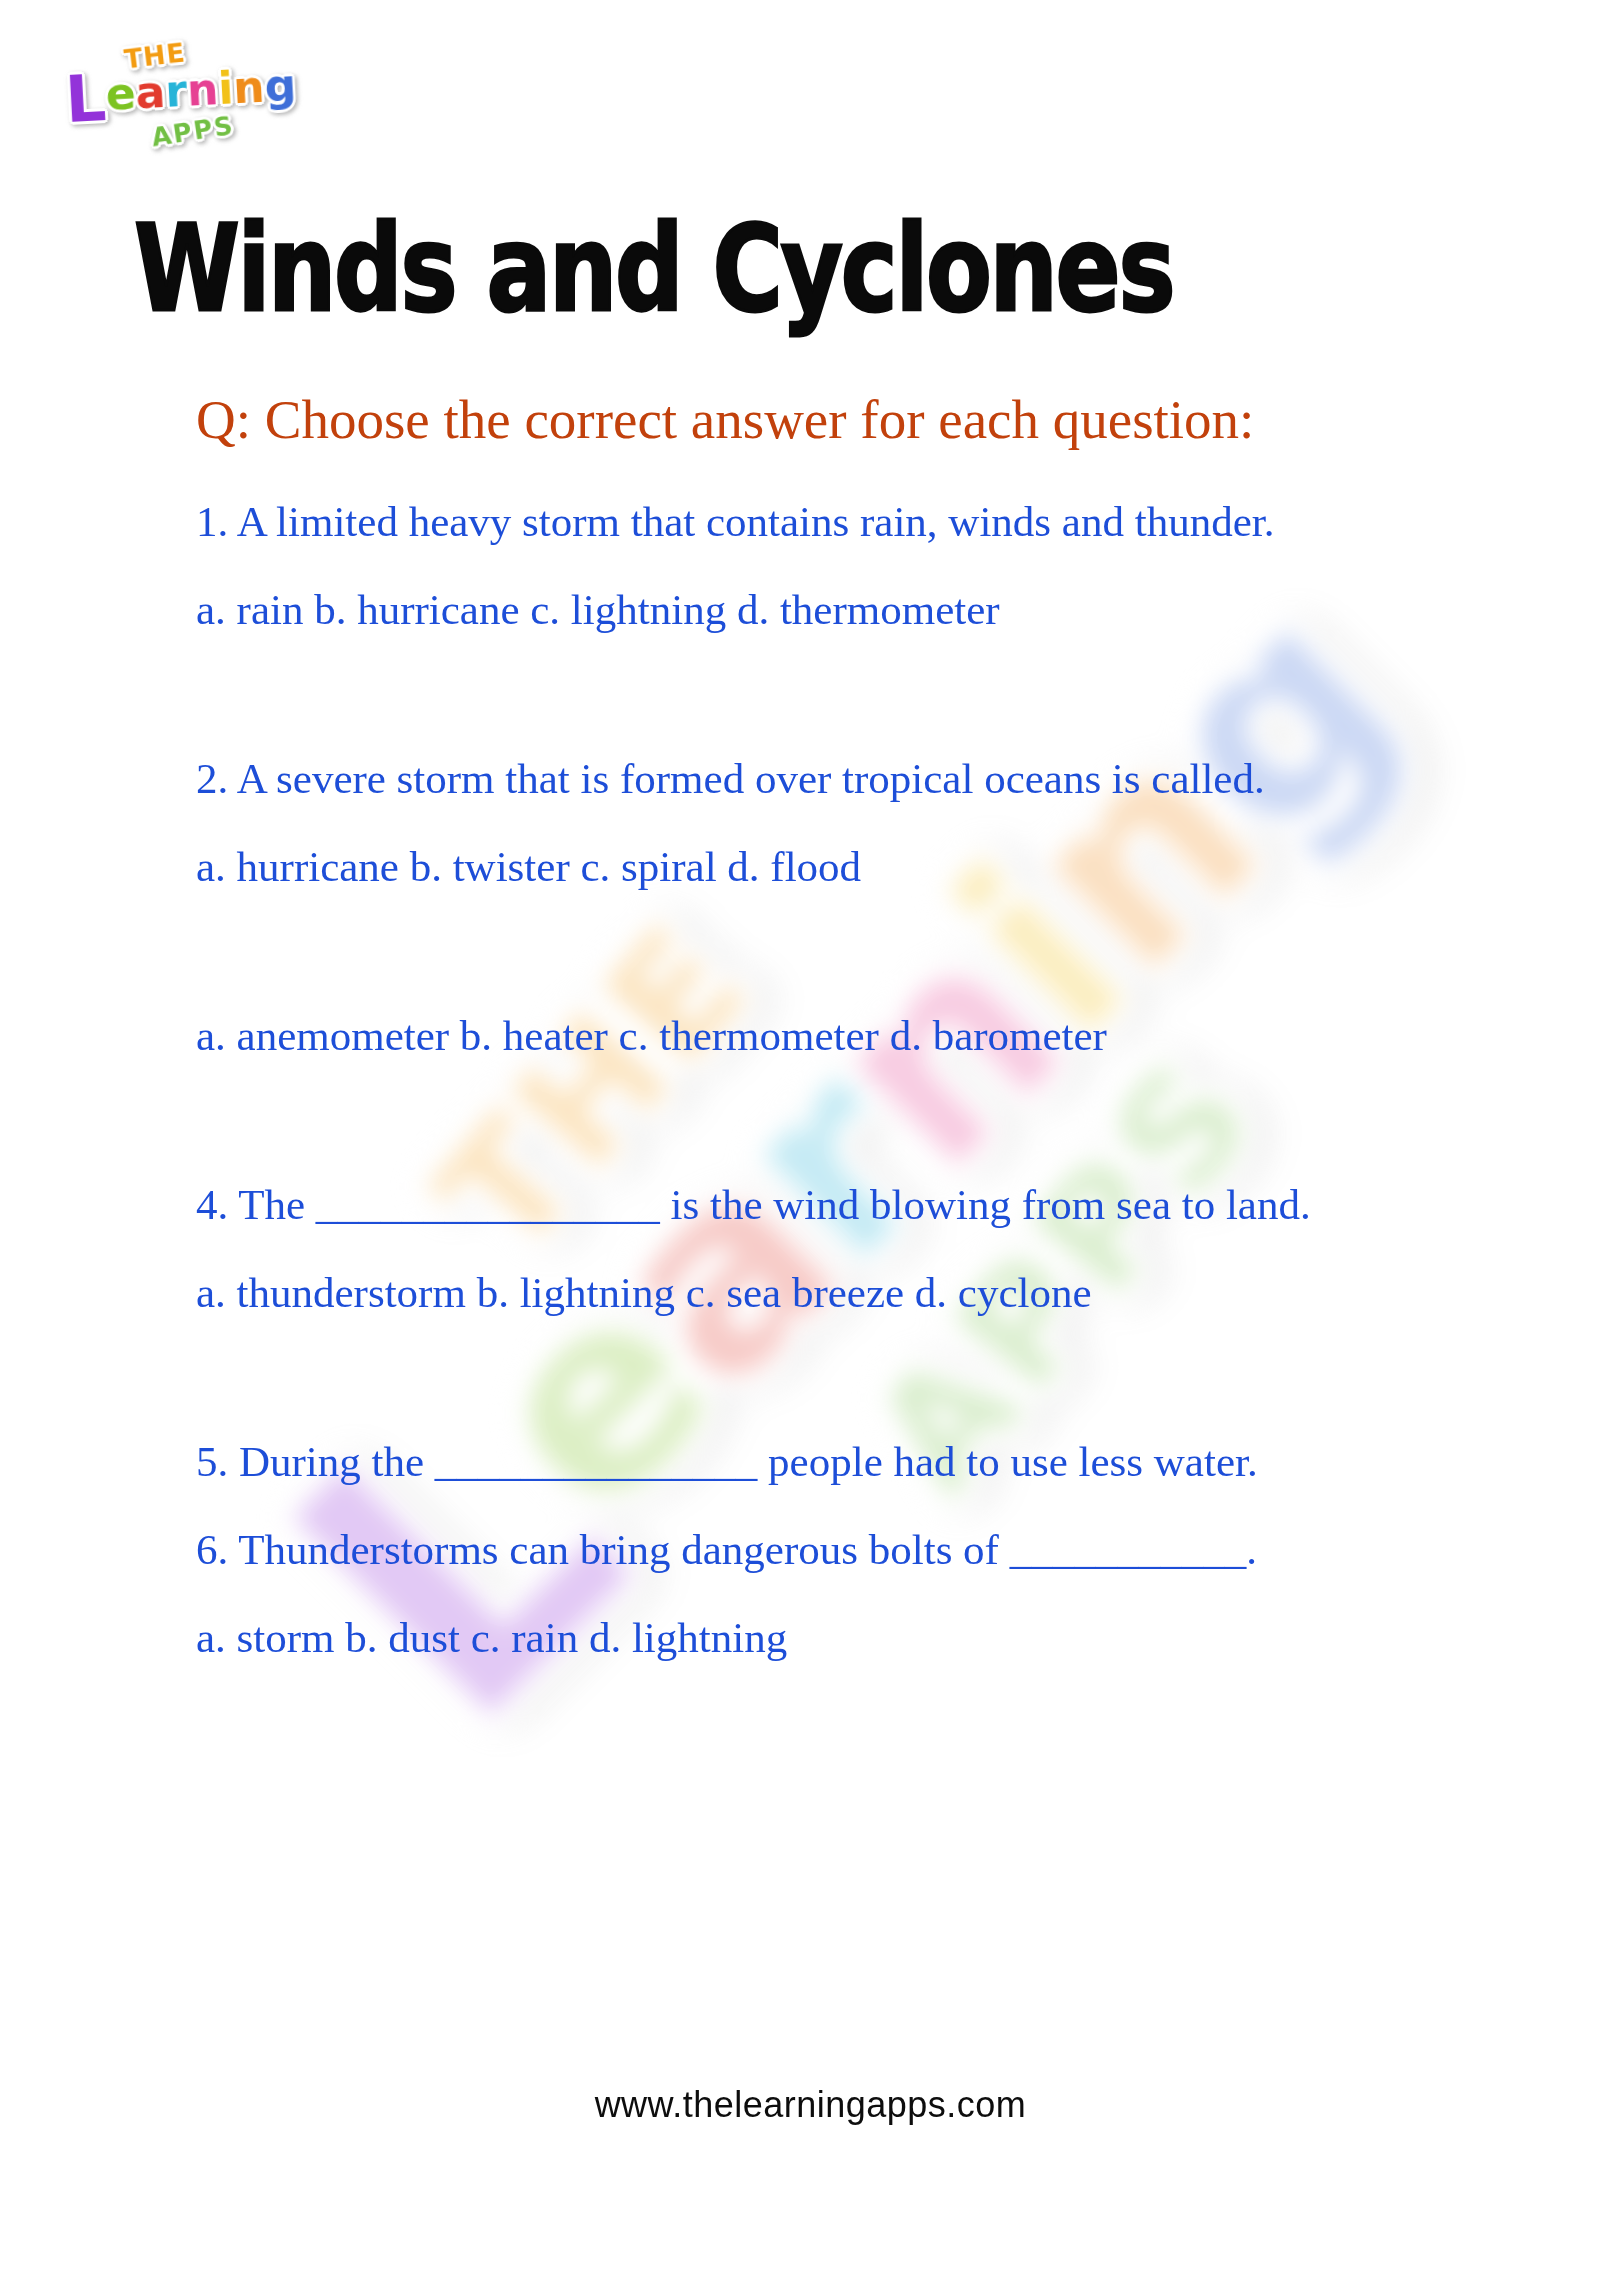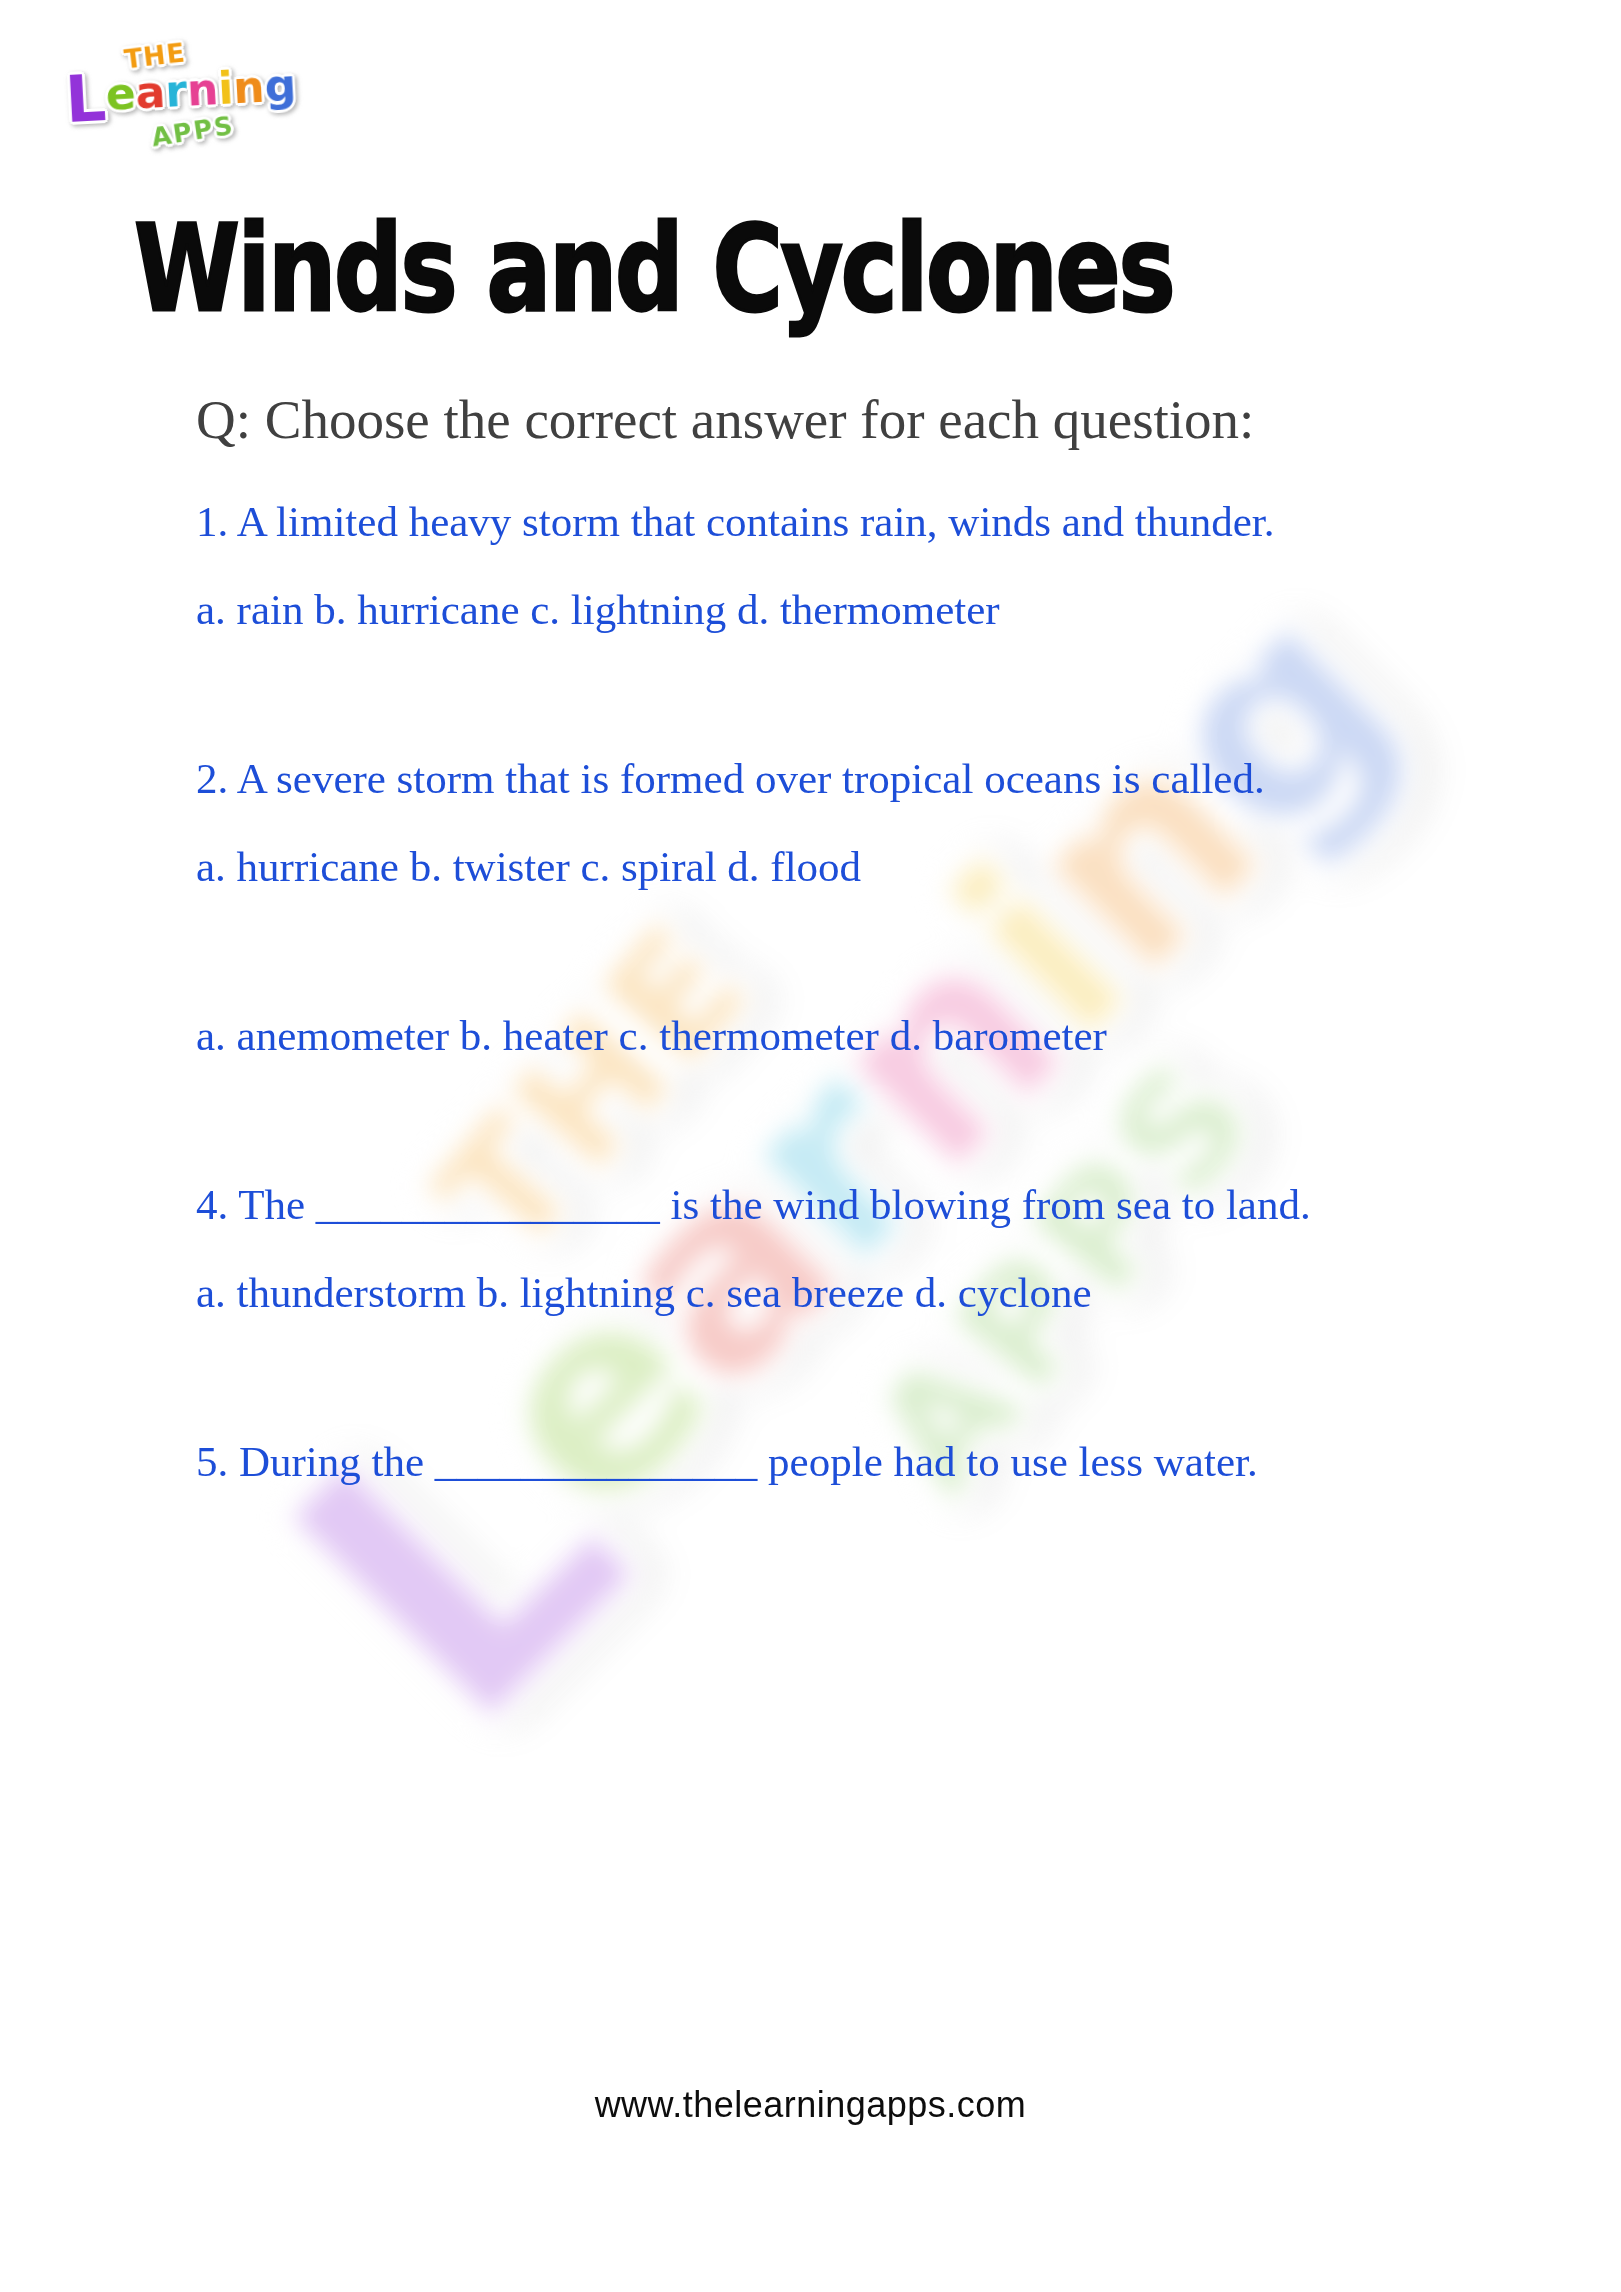--- a/index.html
+++ b/index.html
@@ -100,21 +100,21 @@
     white-space: nowrap;
   }
 
   
   .instruction {
     position: absolute;
     left: 196px;
     top: 390px;
     font-size: 55px;
     line-height: 1.1;
-    color: #404040;
+    color: #c2410c;
     z-index: 2;
     white-space: nowrap;
   }
 
   
   .questions {
     position: absolute;
     left: 196px;
     top: 498px;
     width: 1264px;
@@ -187,18 +187,22 @@
       <div class="q-block">
         <div class="a-line">a. anemometer b. heater c. thermometer d. barometer</div>
       </div>
       <div class="q-block">
         <div class="q-line">4. The ________________ is the wind blowing from sea to land.</div>
         <div class="a-line">a. thunderstorm b. lightning c. sea breeze d. cyclone</div>
       </div>
       <div class="q-block">
         <div class="q-line">5. During the _______________ people had to use less water.</div>
       </div>
+      <div class="q-block">
+        <div class="q-line">6. Thunderstorms can bring dangerous bolts of ___________.</div>
+        <div class="a-line">a. storm b. dust c. rain d. lightning</div>
+      </div>
     </div>
 
   <div class="footer">www.thelearningapps.com</div>
 
 </div>
 
 
 </body></html>

